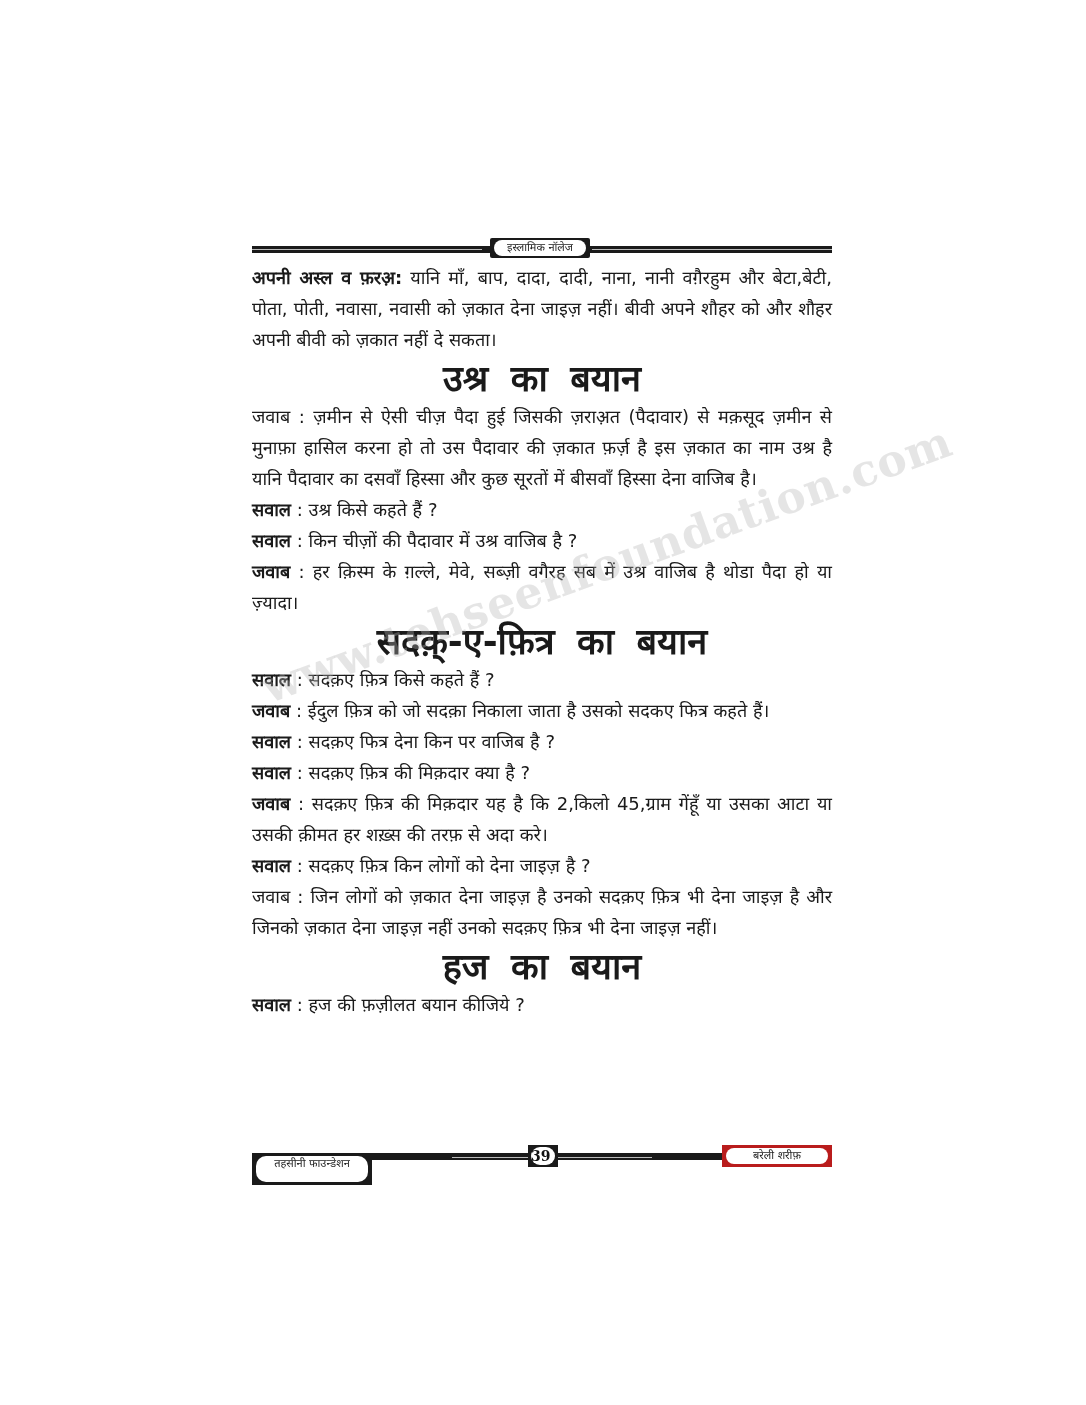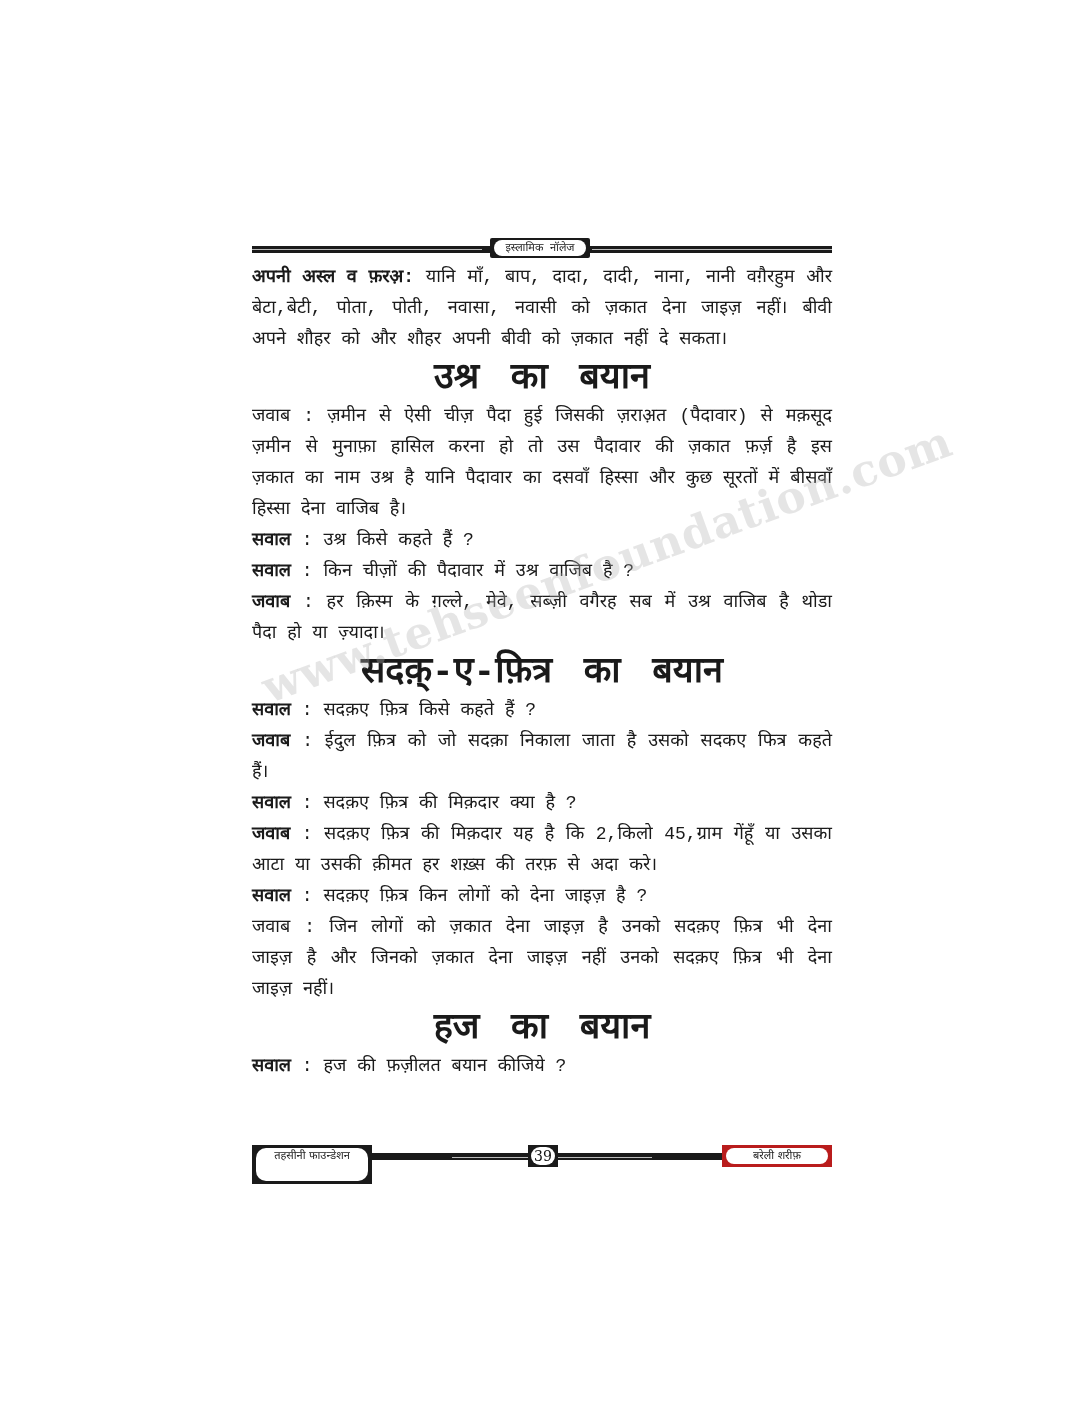--- a/index.html
+++ b/index.html
@@ -13,21 +13,20 @@
       position: relative;
       overflow: hidden;
       font-family: "DejaVu Sans", sans-serif;
       color: #1a1a1a;
     }
     .page {
       position: absolute;
       left: 252px;
       top: 238px;
       width: 580px;
-      font-family: Liberation Mono, monospace;
     }
     
     .header-bar {
       position: relative;
       height: 22px;
       width: 580px;
     }
     .header-bar .bar-line {
       position: absolute;
       left: 0;
@@ -134,23 +133,23 @@
       position: absolute;
       left: 200px;
       width: 200px;
       top: 4px;
       height: 1px;
       background: #bbb;
     }
     .footer-left-box {
       position: absolute;
       left: 0;
-      top: 0;
+      top: 8px;
       width: 120px;
-      height: 39px;
+      height: 32px;
       background: #1a1a1a;
     }
     .footer-right-box {
       position: absolute;
       right: 0;
       top: 0;
       width: 110px;
       height: 22px;
       background: #b91c1c;
     }
@@ -177,24 +176,24 @@
     }
     .page-num {
       position: absolute;
       left: 3px;
       right: 3px;
       top: 2px;
       bottom: 2px;
       background: #fff;
       border-radius: 9px;
       font-family: "DejaVu Serif", serif;
-      font-weight: normal;
+      font-weight: bold;
       font-size: 14px;
       line-height: 18px;
-      text-align: center;
+      text-align: left;
       color: #111;
     }
   </style>
 </head>
 <body>
 
 <div class="page">
 
   <div class="header-bar">
     <div class="bar-line"></div>
@@ -212,20 +211,21 @@
     <p class="text para"><span>जवाब</span><span> : ज़मीन से ऐसी चीज़ पैदा हुई जिसकी ज़राअ़त (पैदावार) से मक़सूद ज़मीन से मुनाफ़ा हासिल करना हो तो उस पैदावार की ज़कात फ़र्ज़ है इस ज़कात का नाम उश्र है यानि पैदावार का दसवाँ हिस्सा और कुछ सूरतों में बीसवाँ हिस्सा देना वाजिब है।</span></p>
     <p class="text para"><b>सवाल</b><span> : उश्र किसे कहते हैं ?</span></p>
     <p class="text para"><b>सवाल</b><span> : किन चीज़ों की पैदावार में उश्र वाजिब है ?</span></p>
     <p class="text para"><b>जवाब</b><span> : हर क़िस्म के ग़ल्ले, मेवे, सब्ज़ी वगैरह सब में उश्र वाजिब है थोडा पैदा हो या ज़्यादा।</span></p>
   </div>
 
   <div>
     <h2 class="heading">सदक़्-ए-फ़ित्र का बयान</h2>
     <p class="text para"><b>सवाल</b><span> : सदक़ए फ़ित्र किसे कहते हैं ?</span></p>
     <p class="text para"><b>जवाब</b><span> : ईदुल फ़ित्र को जो सदक़ा निकाला जाता है उसको सदकए फित्र कहते हैं।</span></p>
+    <p class="text para"><b>सवाल</b><span> : सदक़ए फित्र देना किन पर वाजिब है ?</span></p>
     <p class="text para"><b>सवाल</b><span> : सदक़ए फ़ित्र की मिक़दार क्या है ?</span></p>
     <p class="text para"><b>जवाब</b><span> : सदक़ए फ़ित्र की मिक़दार यह है कि 2,किलो 45,ग्राम गेंहूँ या उसका आटा या उसकी क़ीमत हर शख़्स की तरफ़ से अदा करे।</span></p>
     <p class="text para"><b>सवाल</b><span> : सदक़ए फ़ित्र किन लोगों को देना जाइज़ है ?</span></p>
     <p class="text para"><span>जवाब</span><span> : जिन लोगों को ज़कात देना जाइज़ है उनको सदक़ए फ़ित्र भी देना जाइज़ है और जिनको ज़कात देना जाइज़ नहीं उनको सदक़ए फ़ित्र भी देना जाइज़ नहीं।</span></p>
   </div>
 
   <div>
     <h2 class="heading">हज का बयान</h2>
     <p class="text para"><b>सवाल</b><span> : हज की फ़ज़ीलत बयान कीजिये ?</span></p>
   </div>

